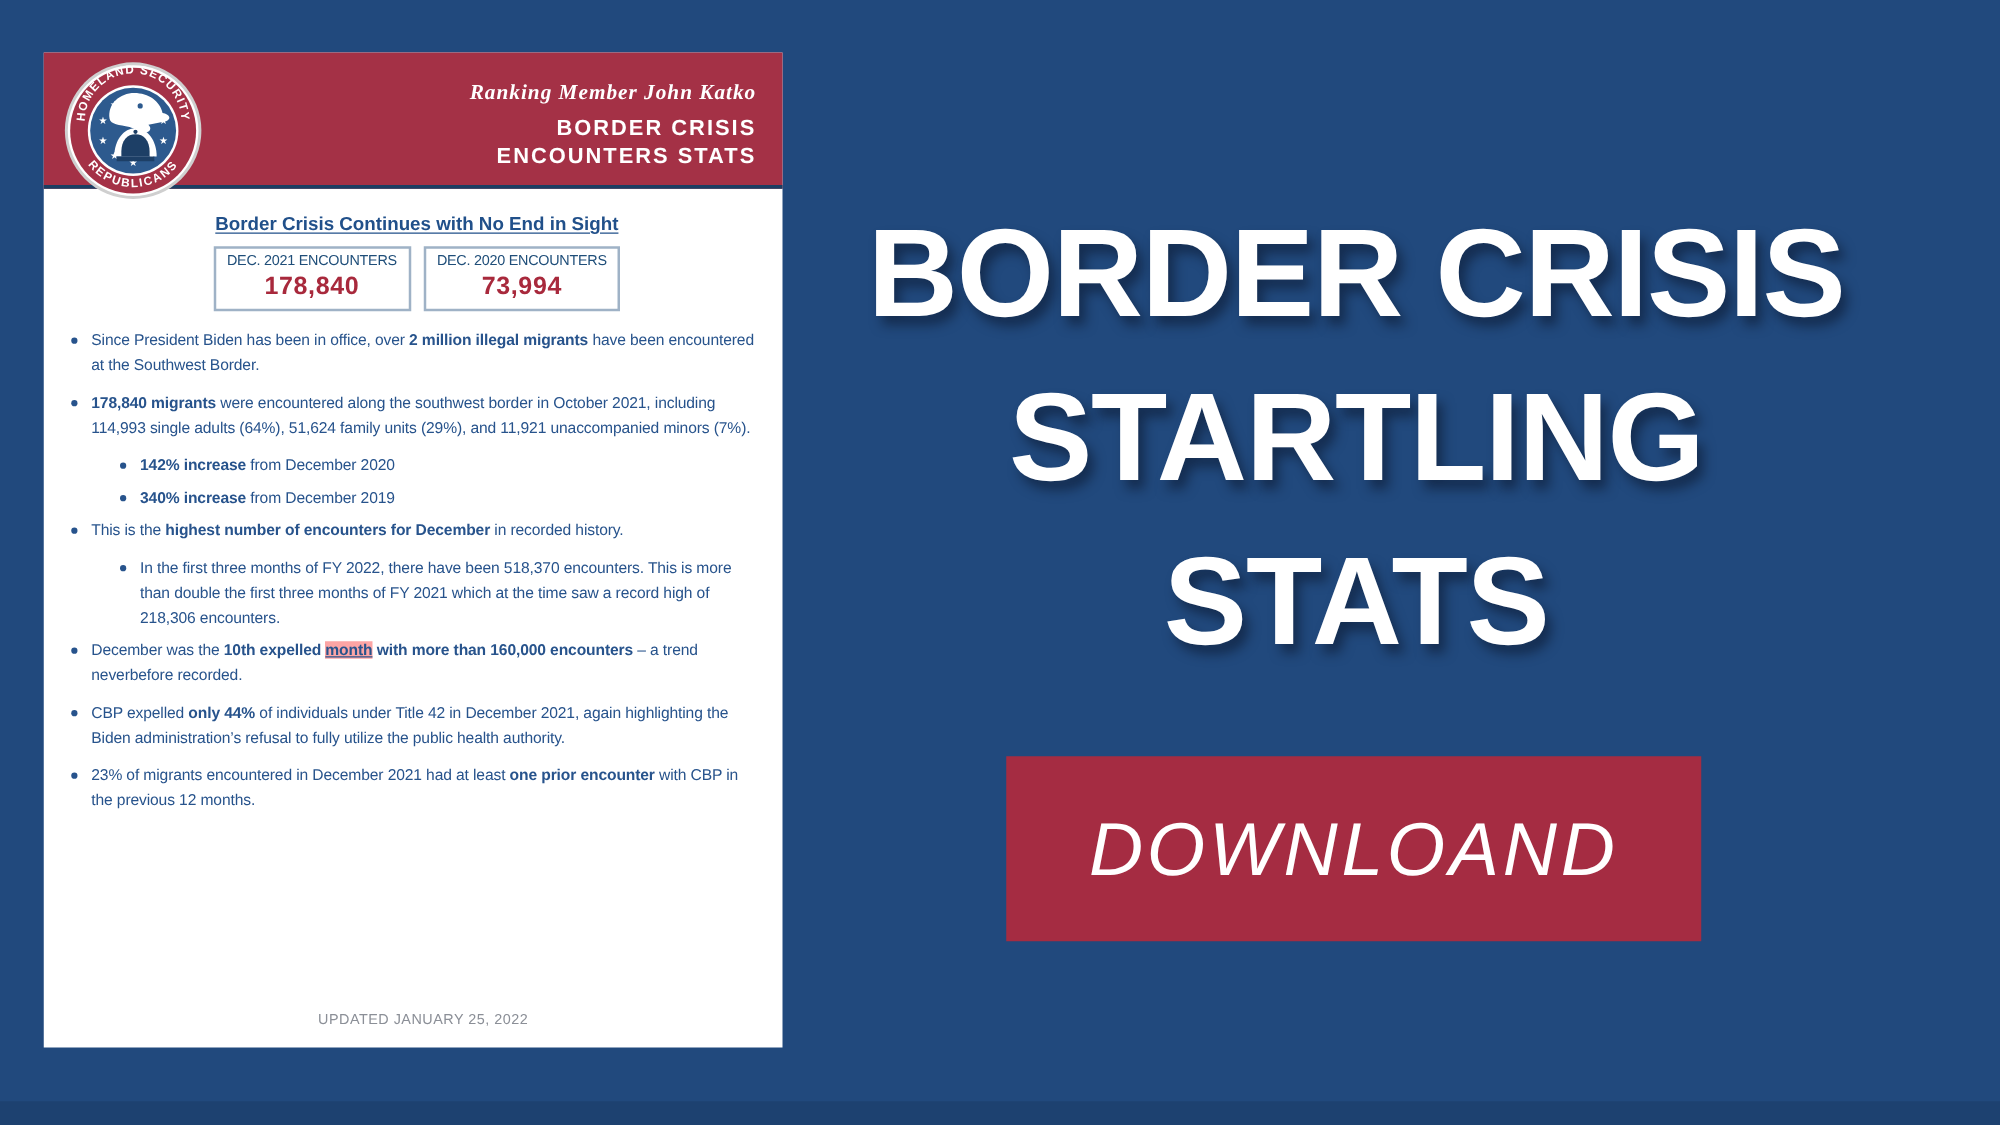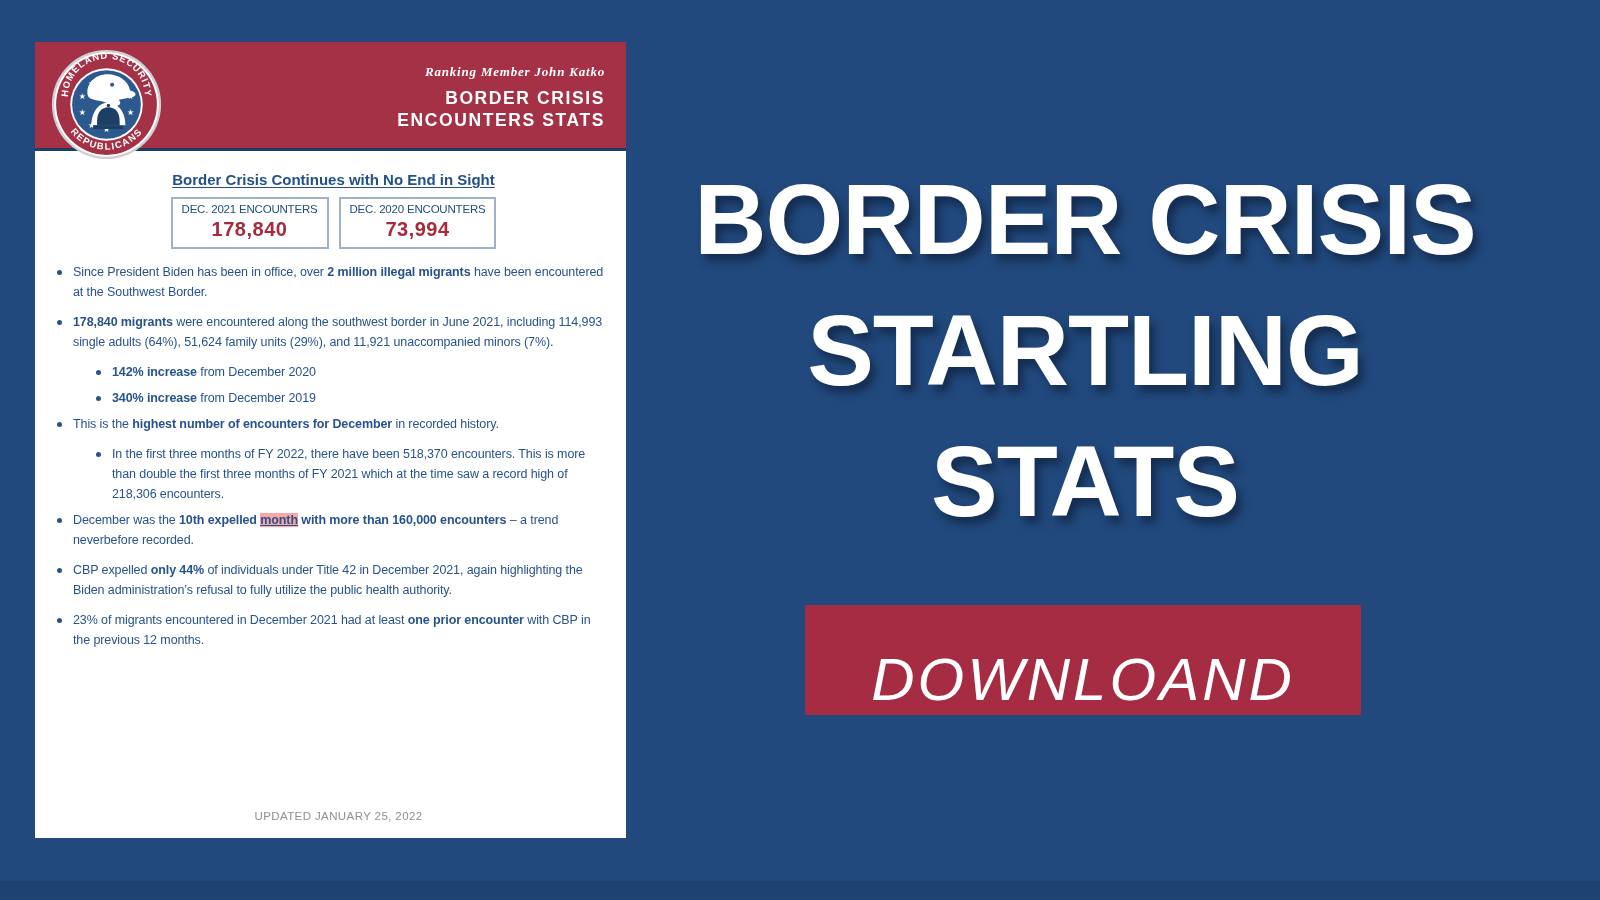--- a/index.html
+++ b/index.html
@@ -22,21 +22,21 @@
     position:relative;height:106px;background:#a43146;
     border-bottom:3px solid #1c3e63;
   }
   .seal{position:absolute;left:15px;top:6px;width:113px;height:113px;z-index:3;}
   .seal svg{display:block;width:113px;height:113px;}
   .header-text{
     position:absolute;right:21px;top:22px;text-align:right;color:#ffffff;z-index:2;
   }
   .rank-member{
     font-family:"Liberation Serif", serif;
-    font-style:italic;font-weight:700;font-size:13px;letter-spacing:.8px;
+    font-style:italic;font-weight:700;font-size:17px;letter-spacing:.8px;
     margin-bottom:7px;
   }
   .h-title{
     font-weight:700;font-size:17.5px;line-height:22px;letter-spacing:1.6px;
   }
 
   .flyer-body{padding:20px 16px 0 22px;color:#27538c;}
   .doc-title{
     text-align:center;color:#21508a;font-weight:700;font-size:15px;
     text-decoration:underline;text-underline-offset:2px;
@@ -73,23 +73,23 @@
   
   .hero{
     position:absolute;left:640px;top:154px;width:890px;text-align:center;
   }
   .hero-line{
     color:#ffffff;font-weight:700;font-size:100px;line-height:131px;
     letter-spacing:-1px;white-space:nowrap;
     text-shadow:5px 7px 9px rgba(8,16,34,0.50);
   }
   .download-btn{
-    position:absolute;left:805px;top:605px;width:556px;height:110px;
+    position:absolute;left:805px;top:605px;width:556px;height:148px;
     background:#a52c42;border:none;cursor:pointer;
-    display:flex;align-items:flex-end;justify-content:center;
+    display:flex;align-items:center;justify-content:center;
   }
   .download-btn span{
     color:#ffffff;font-style:italic;font-weight:400;font-size:60px;
     letter-spacing:3px;white-space:nowrap;
   }
 </style>
 </head>
 <body>
 
 <div class="flyer">
@@ -155,21 +155,21 @@
       </div>
     </div>
 
     <div class="bullets">
         <div class="bullet-row level-1">
           <span class="dot"></span>
           <span class="btext"><span>Since President Biden has been in office, over </span><span class="b">2 million illegal migrants</span><span> have been encountered at the Southwest Border.</span></span>
         </div>
         <div class="bullet-row level-1">
           <span class="dot"></span>
-          <span class="btext"><span class="b">178,840 migrants</span><span> were encountered along the southwest border in June 2021, including 114,993 single adults (64%), 51,624 family units (29%), and 11,921 unaccompanied minors (7%).</span></span>
+          <span class="btext"><span class="b">178,840 migrants</span><span> were encountered along the southwest border in October 2021, including 114,993 single adults (64%), 51,624 family units (29%), and 11,921 unaccompanied minors (7%).</span></span>
         </div>
         <div class="bullet-row level-2">
           <span class="dot"></span>
           <span class="btext"><span class="b">142% increase</span><span> from December 2020</span></span>
         </div>
         <div class="bullet-row level-2">
           <span class="dot"></span>
           <span class="btext"><span class="b">340% increase</span><span> from December 2019</span></span>
         </div>
         <div class="bullet-row level-1">

